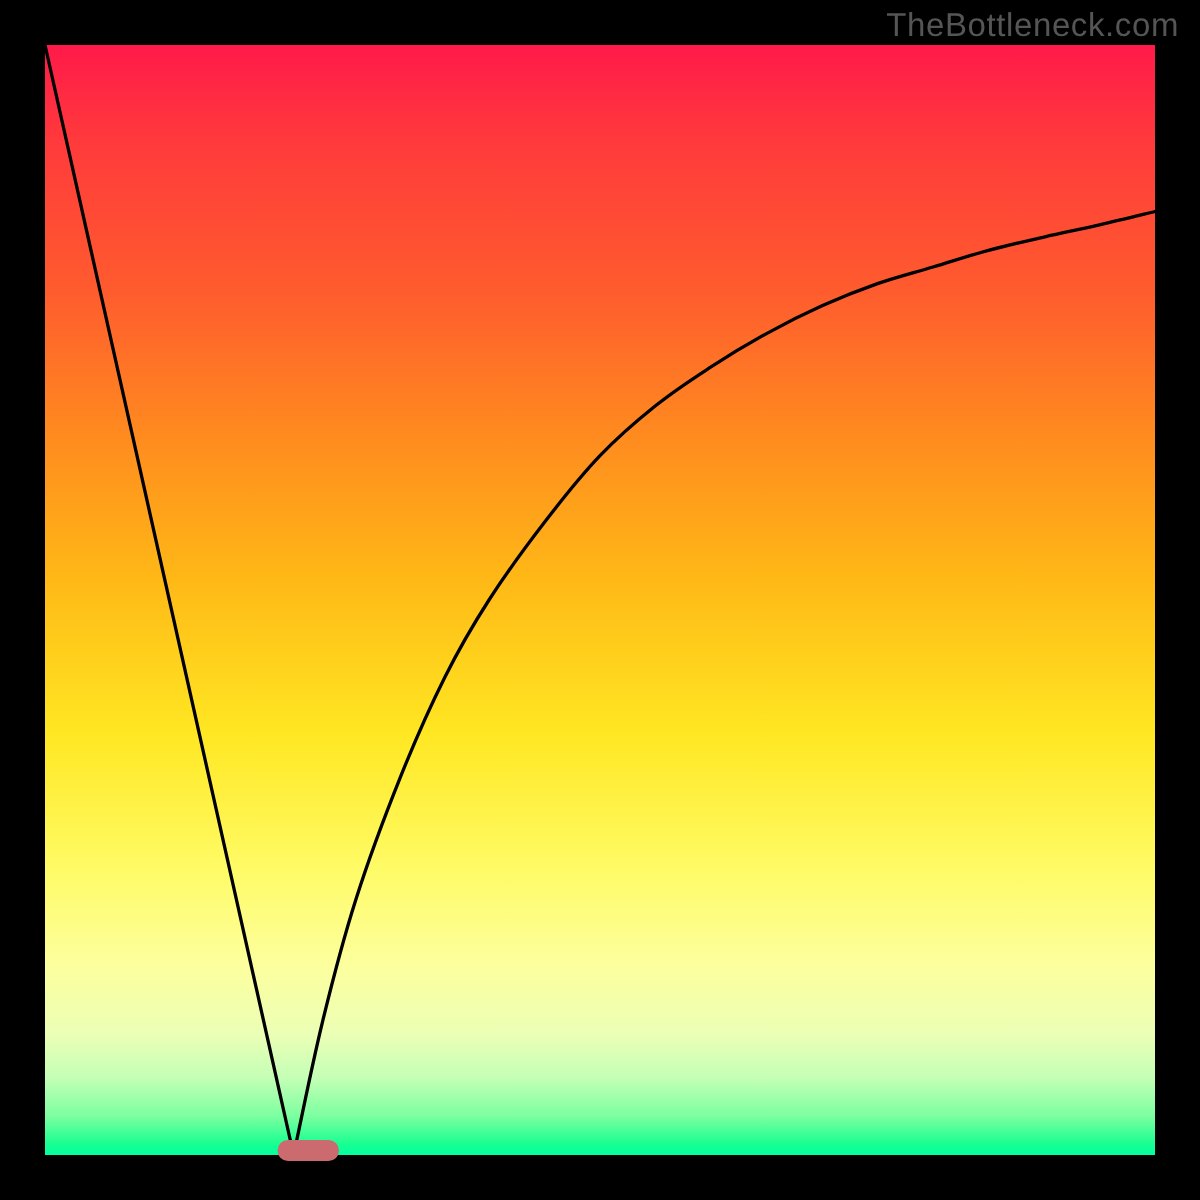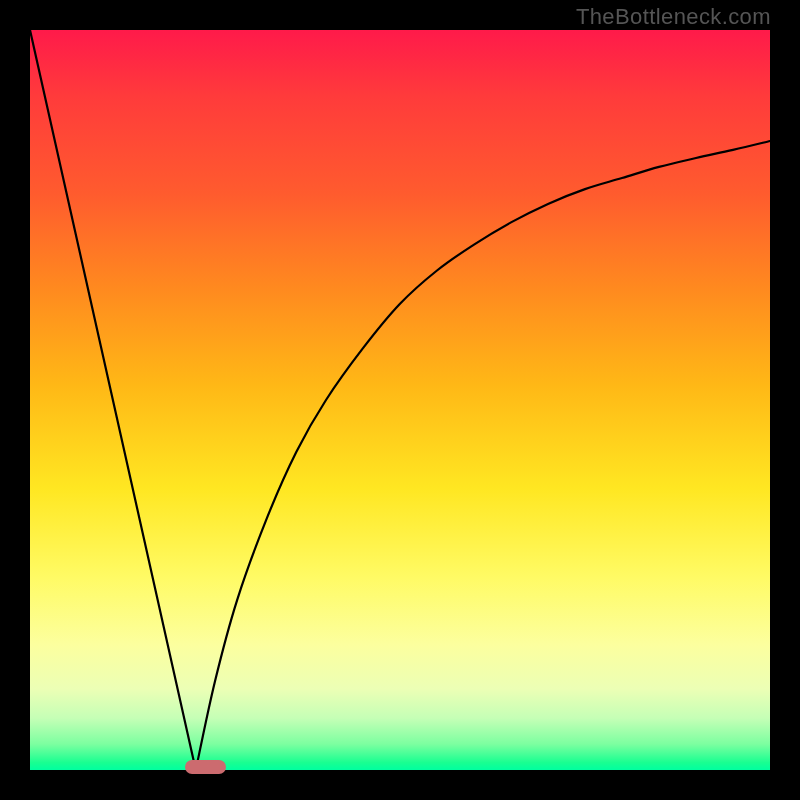--- a/index.html
+++ b/index.html
@@ -36,21 +36,21 @@
       #ecffb5 89%,
       #c5ffb6 93%,
       #7cffa0 96.5%,
       #19ff91 99%,
       #00ffa0 100%
     );
   }
   .watermark {
     position: absolute;
     top: 4px;
-    right: 29px;
+    right: 14px;
     color: #555;
     font-size: 22px;
     font-weight: 500;
     letter-spacing: 0.4px;
     user-select: none;
   }
   svg.curve {
     position: absolute;
     left: 0;
     top: 0;

